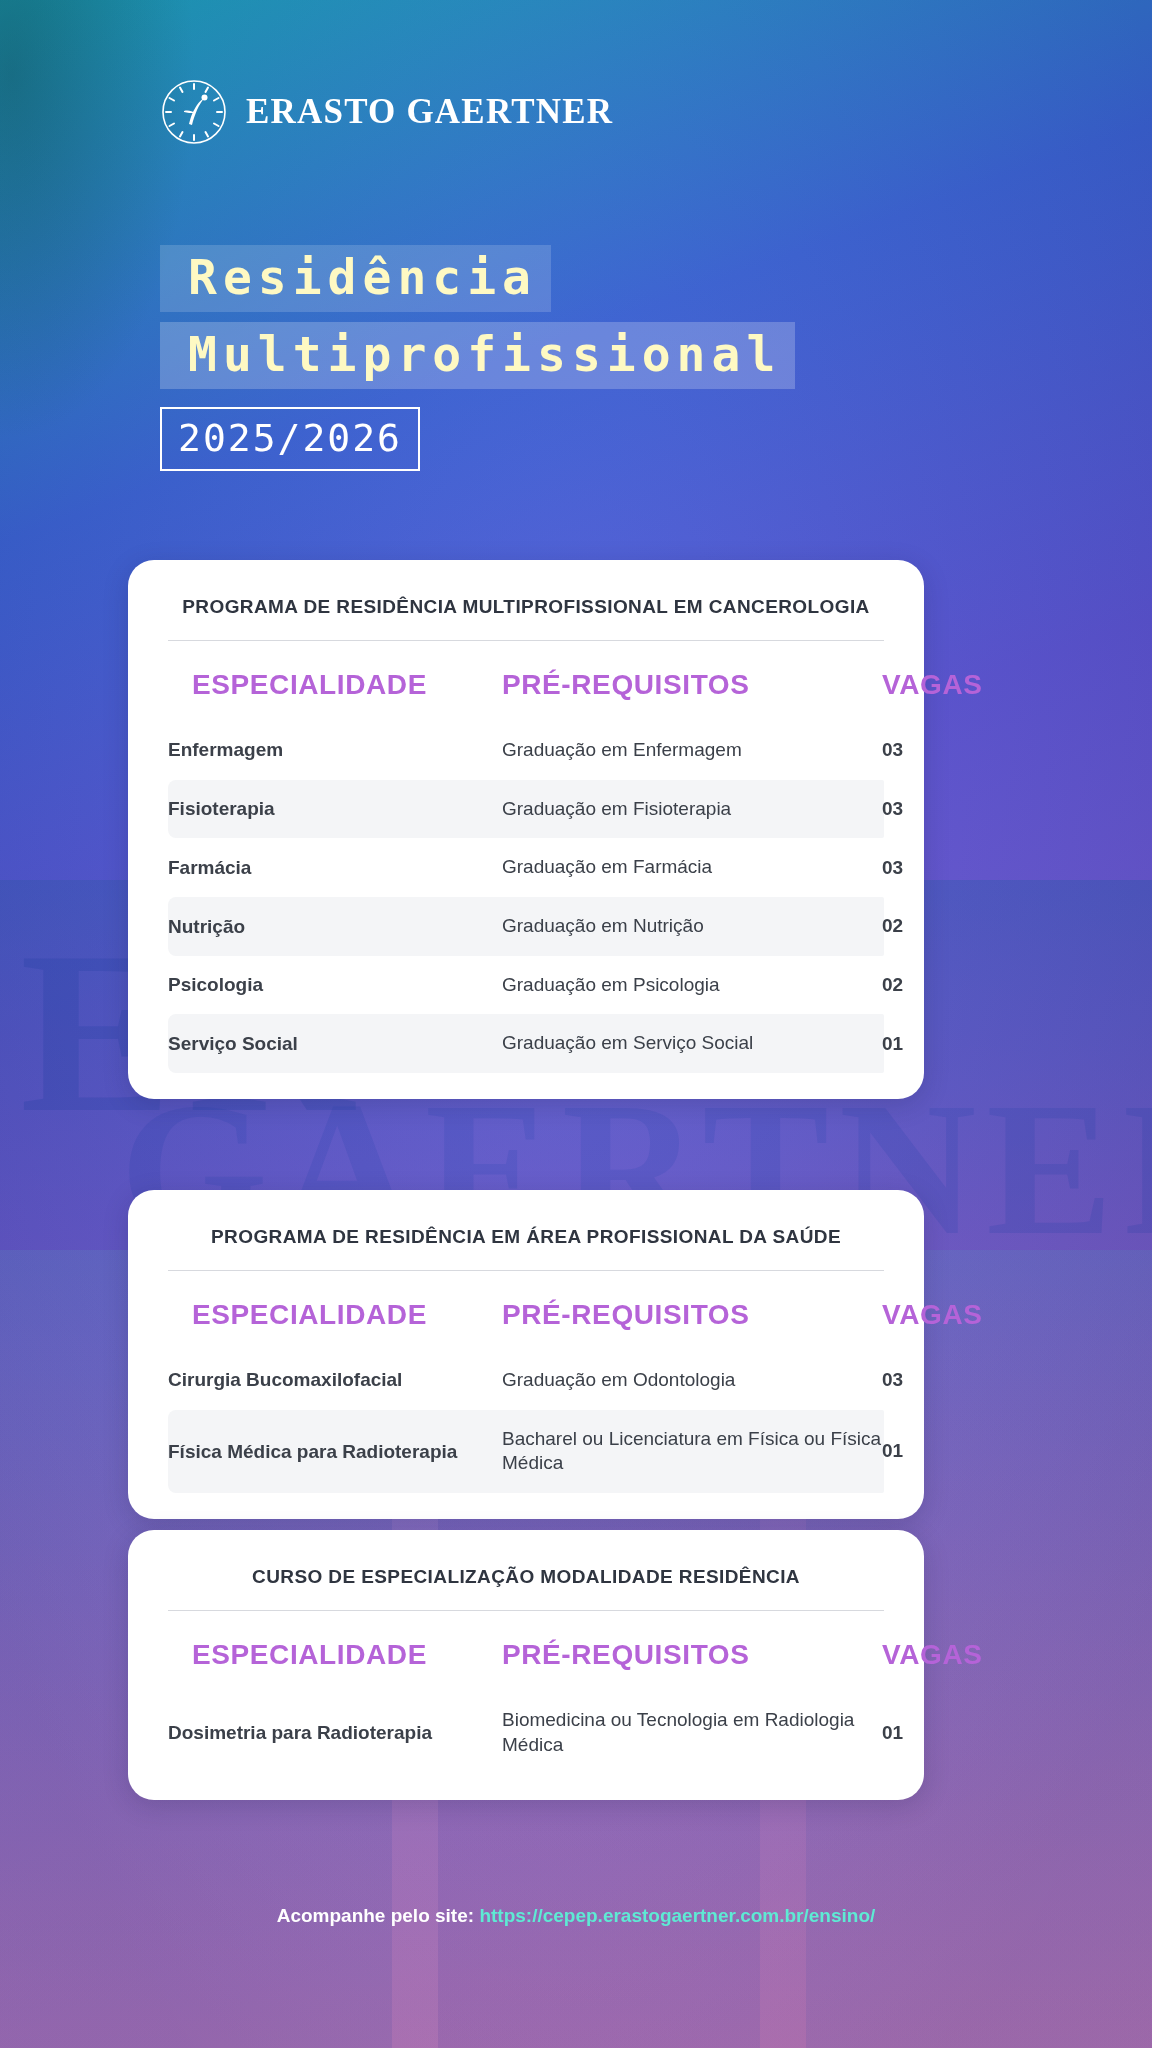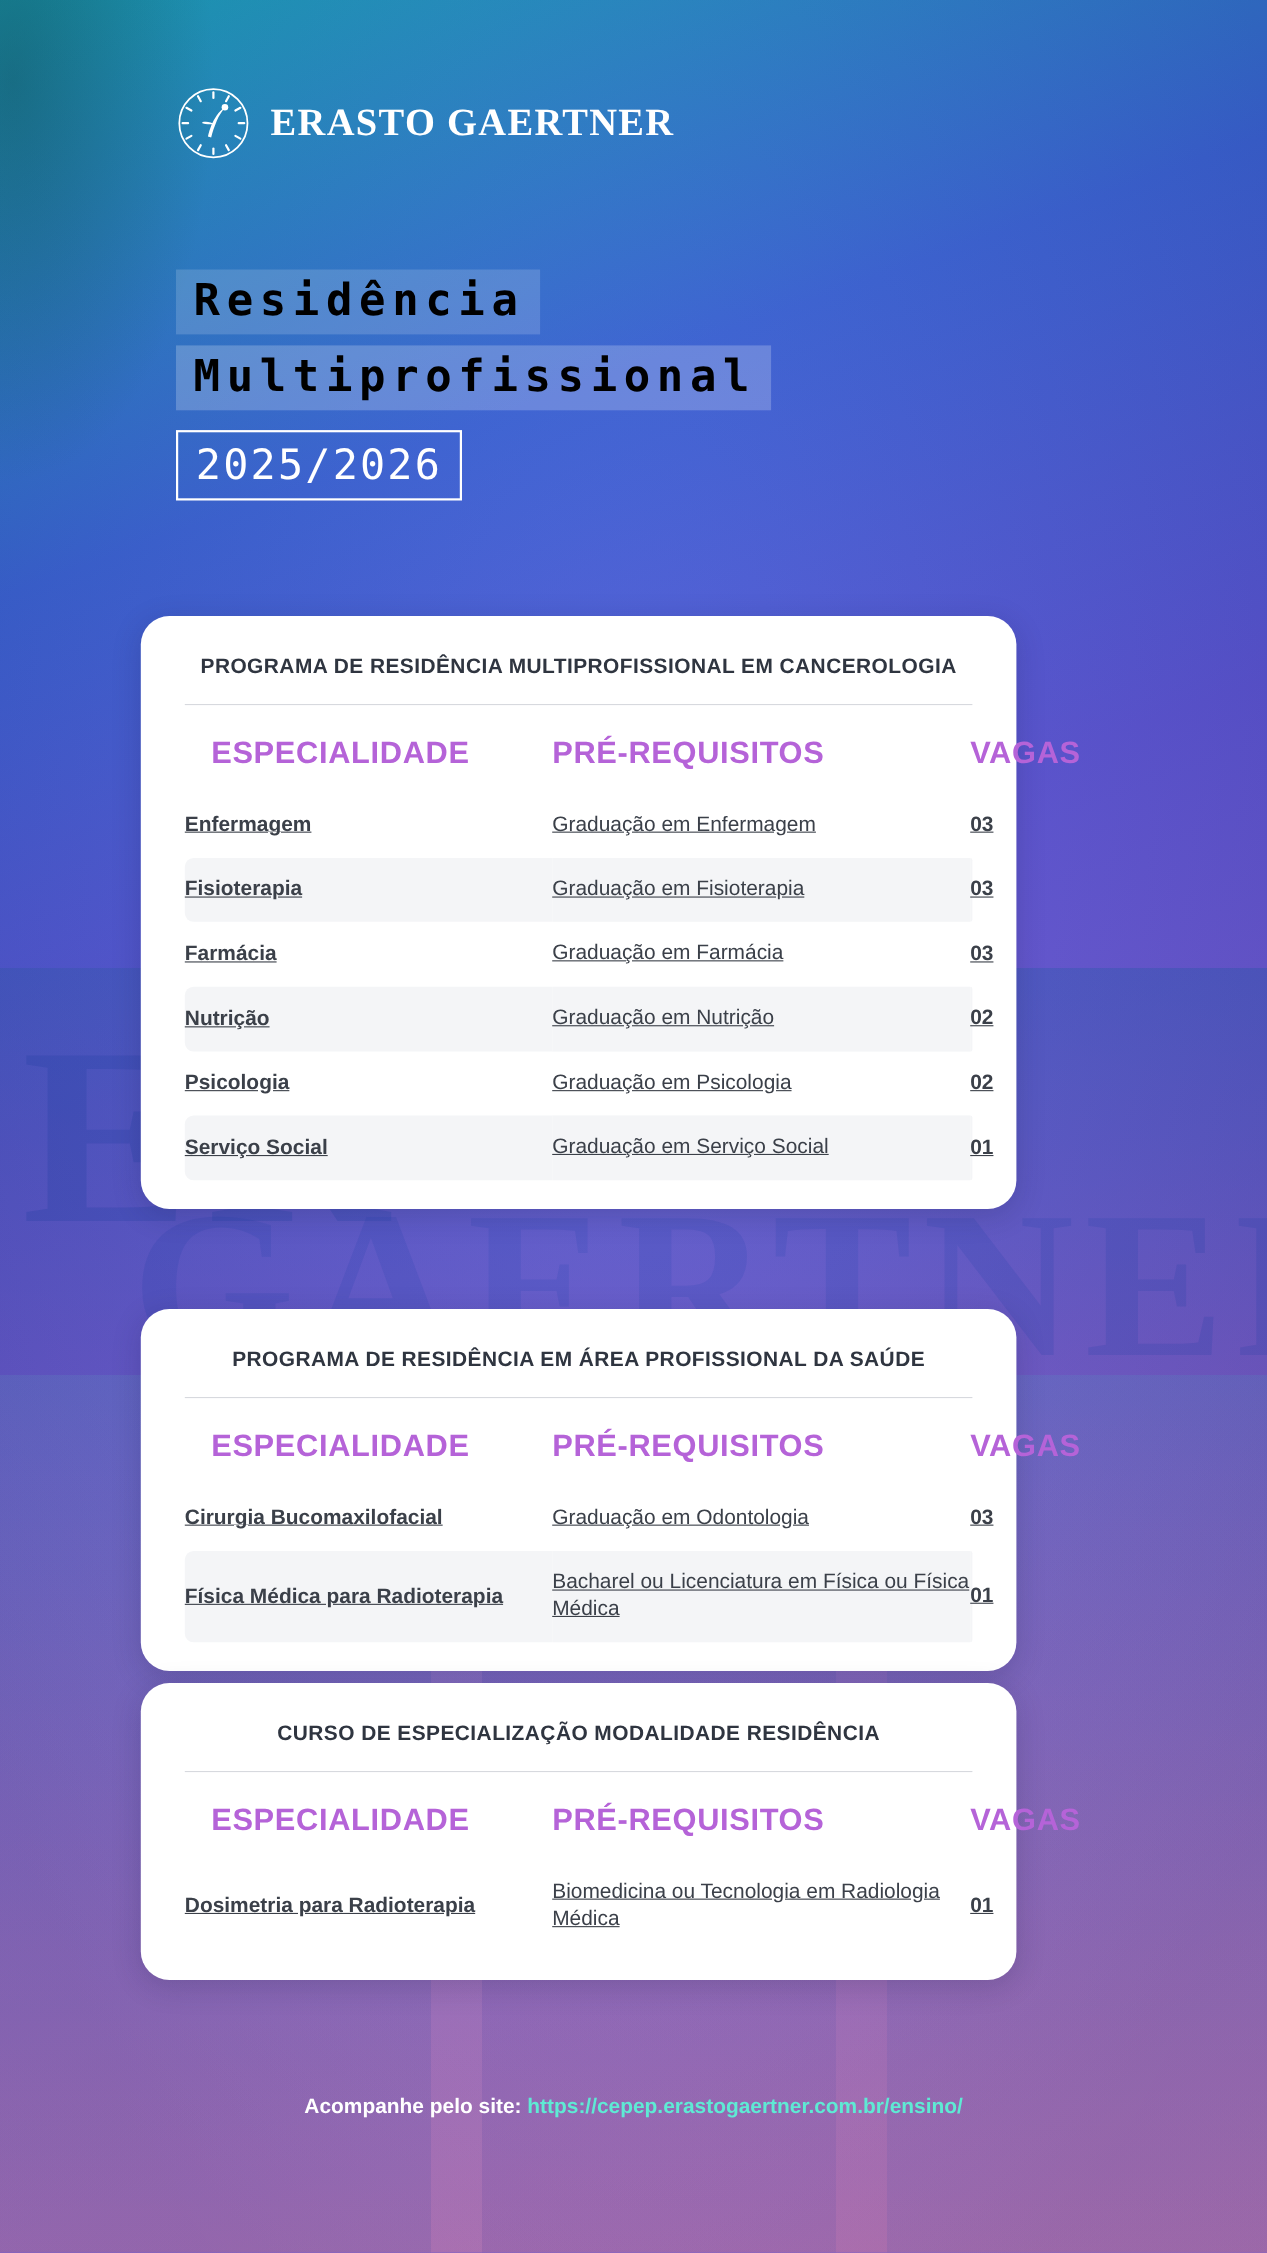--- a/index.html
+++ b/index.html
@@ -103,24 +103,24 @@
   
   .title-block {
     position: absolute;
     left: 160px;
     top: 245px;
   }
   .title-line {
     display: inline-block;
     font-family: "DejaVu Sans Mono", monospace;
     font-weight: bold;
-    color: #000000;
-    font-size: 40px;
+    color: #fef9c3;
+    font-size: 48px;
     letter-spacing: 6px;
-    padding: 8px 14px 10px 16px;
+    padding: 8px 14px 10px 28px;
     line-height: 1.02;
   }
   .title-1 {
     background: rgba(255,255,255,0.16);
   }
   .title-2 {
     background: rgba(255,255,255,0.22);
     margin-top: 10px;
   }
   .year-box {
@@ -179,21 +179,20 @@
   }
   table.prog th.c-esp { width: 310px; padding-left: 24px; }
   table.prog th.c-pre { width: 380px; margin-left: 40px; }
   table.prog th.c-vag { text-align: center; }
 
   table.prog td {
     font-size: 19px;
     color: #3b4049;
     padding: 17px 0;
     vertical-align: middle;
-    text-decoration: underline;
   }
   td.c-esp {
     font-weight: bold;
     color: #262a33;
     padding-left: 24px;
     line-height: 1.25;
   }
   td.c-pre { line-height: 1.3; color: #4a4f58; }
   td.c-vag {
     font-weight: bold;

